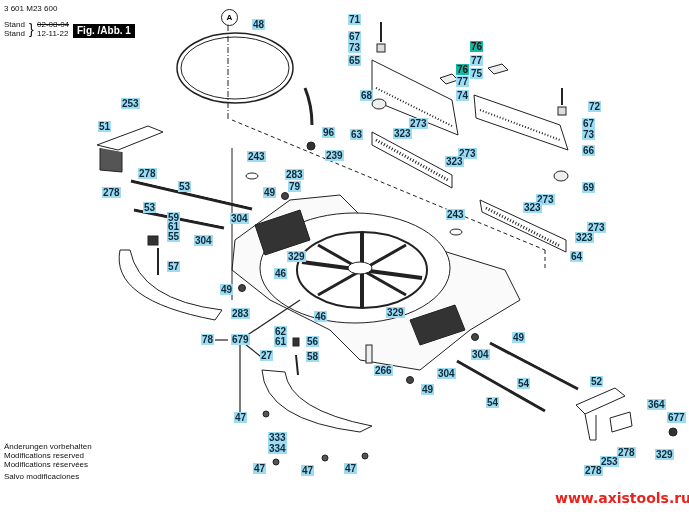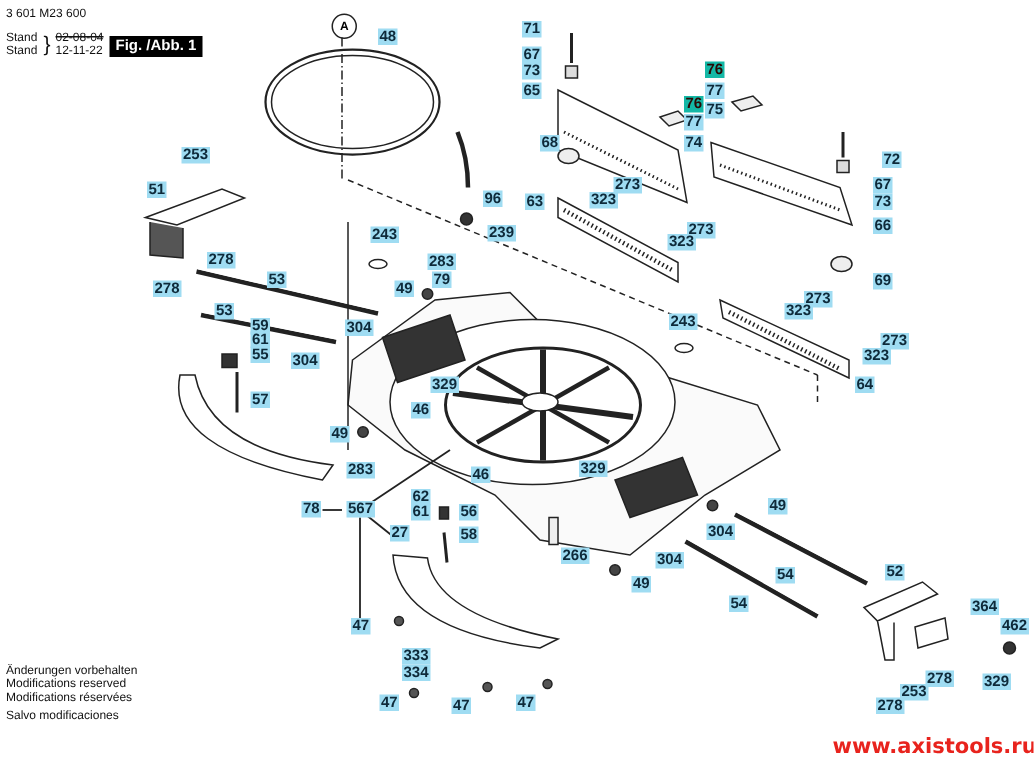--- a/index.html
+++ b/index.html
@@ -167,21 +167,21 @@
   <div class="label" style="left:194px;top:235px;">304</div>
   <div class="label" style="left:167px;top:212px;">59</div>
   <div class="label" style="left:167px;top:221px;">61</div>
   <div class="label" style="left:167px;top:231px;">55</div>
   <div class="label" style="left:167px;top:245px;margin-top:16px;">57</div>
   <div class="label" style="left:287px;top:251px;">329</div>
   <div class="label" style="left:274px;top:268px;">46</div>
   <div class="label" style="left:220px;top:284px;">49</div>
   <div class="label" style="left:231px;top:308px;">283</div>
   <div class="label" style="left:201px;top:334px;">78</div>
-  <div class="label" style="left:231px;top:334px;">567</div>
+  <div class="label" style="left:231px;top:334px;">679</div>
   <div class="label" style="left:260px;top:350px;">27</div>
   <div class="label" style="left:274px;top:326px;">62</div>
   <div class="label" style="left:274px;top:336px;">61</div>
   <div class="label" style="left:306px;top:336px;">56</div>
   <div class="label" style="left:306px;top:351px;">58</div>
   <div class="label" style="left:314px;top:311px;">46</div>
   <div class="label" style="left:386px;top:307px;">329</div>
   <div class="label" style="left:512px;top:332px;">49</div>
   <div class="label" style="left:471px;top:349px;">304</div>
   <div class="label" style="left:437px;top:368px;">304</div>
@@ -190,21 +190,21 @@
   <div class="label" style="left:517px;top:378px;">54</div>
   <div class="label" style="left:486px;top:397px;">54</div>
   <div class="label" style="left:234px;top:412px;">47</div>
   <div class="label" style="left:268px;top:432px;">333</div>
   <div class="label" style="left:268px;top:443px;">334</div>
   <div class="label" style="left:253px;top:463px;">47</div>
   <div class="label" style="left:301px;top:465px;">47</div>
   <div class="label" style="left:344px;top:463px;">47</div>
   <div class="label" style="left:590px;top:376px;">52</div>
   <div class="label" style="left:647px;top:399px;">364</div>
-  <div class="label" style="left:667px;top:412px;">462</div>
+  <div class="label" style="left:667px;top:412px;">677</div>
   <div class="label" style="left:617px;top:447px;">278</div>
   <div class="label" style="left:600px;top:456px;">253</div>
   <div class="label" style="left:655px;top:449px;">329</div>
   <div class="label" style="left:584px;top:465px;">278</div>
 
   <div class="note" style="top:442px;">Änderungen vorbehalten</div>
   <div class="note" style="top:451px;">Modifications reserved</div>
   <div class="note" style="top:460px;">Modifications réservées</div>
   <div class="note" style="top:472px;">Salvo modificaciones</div>
 

